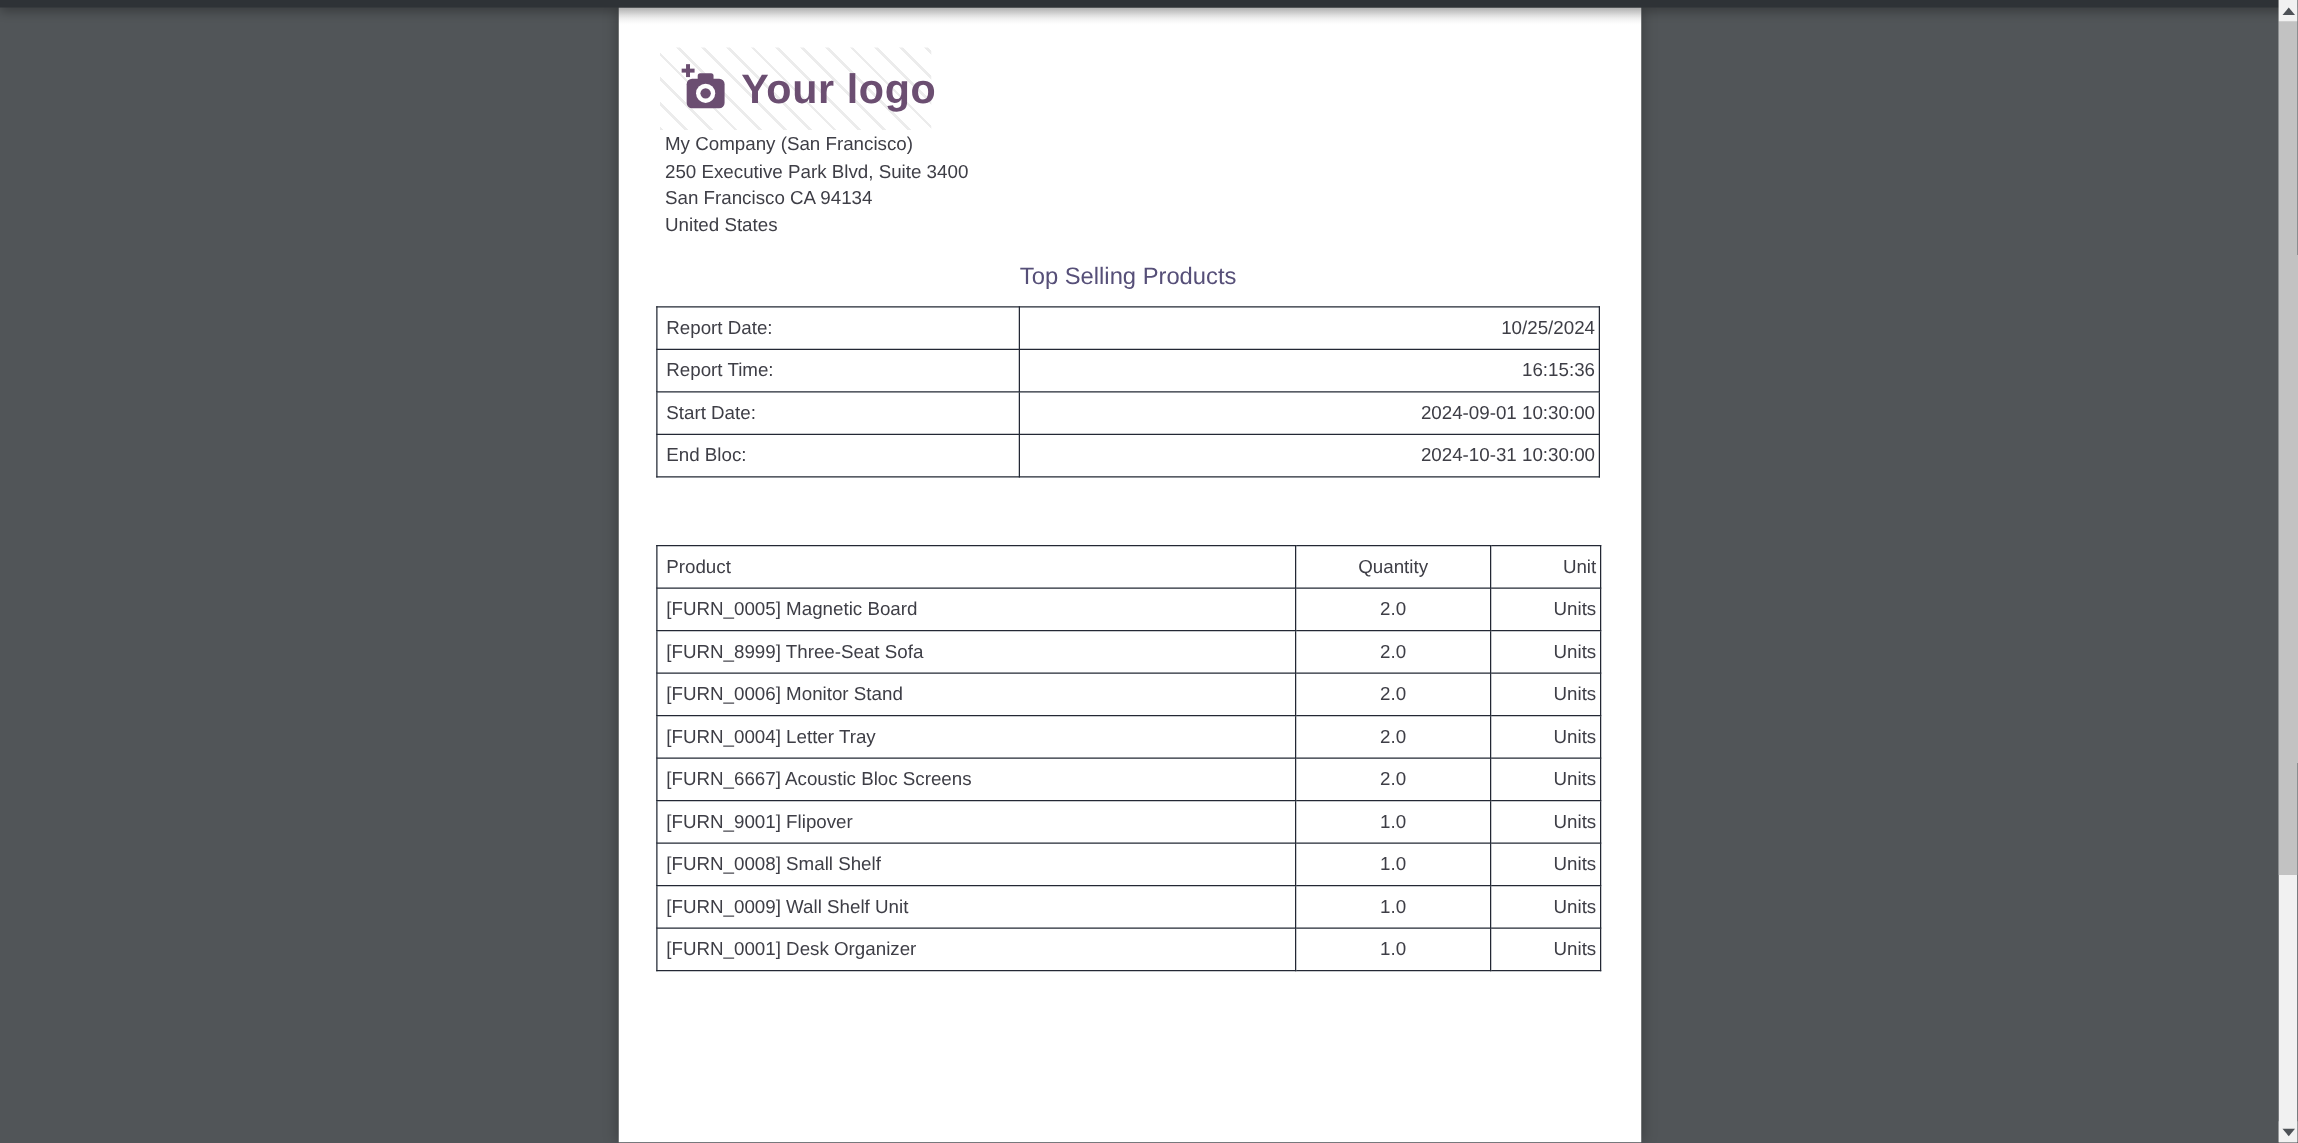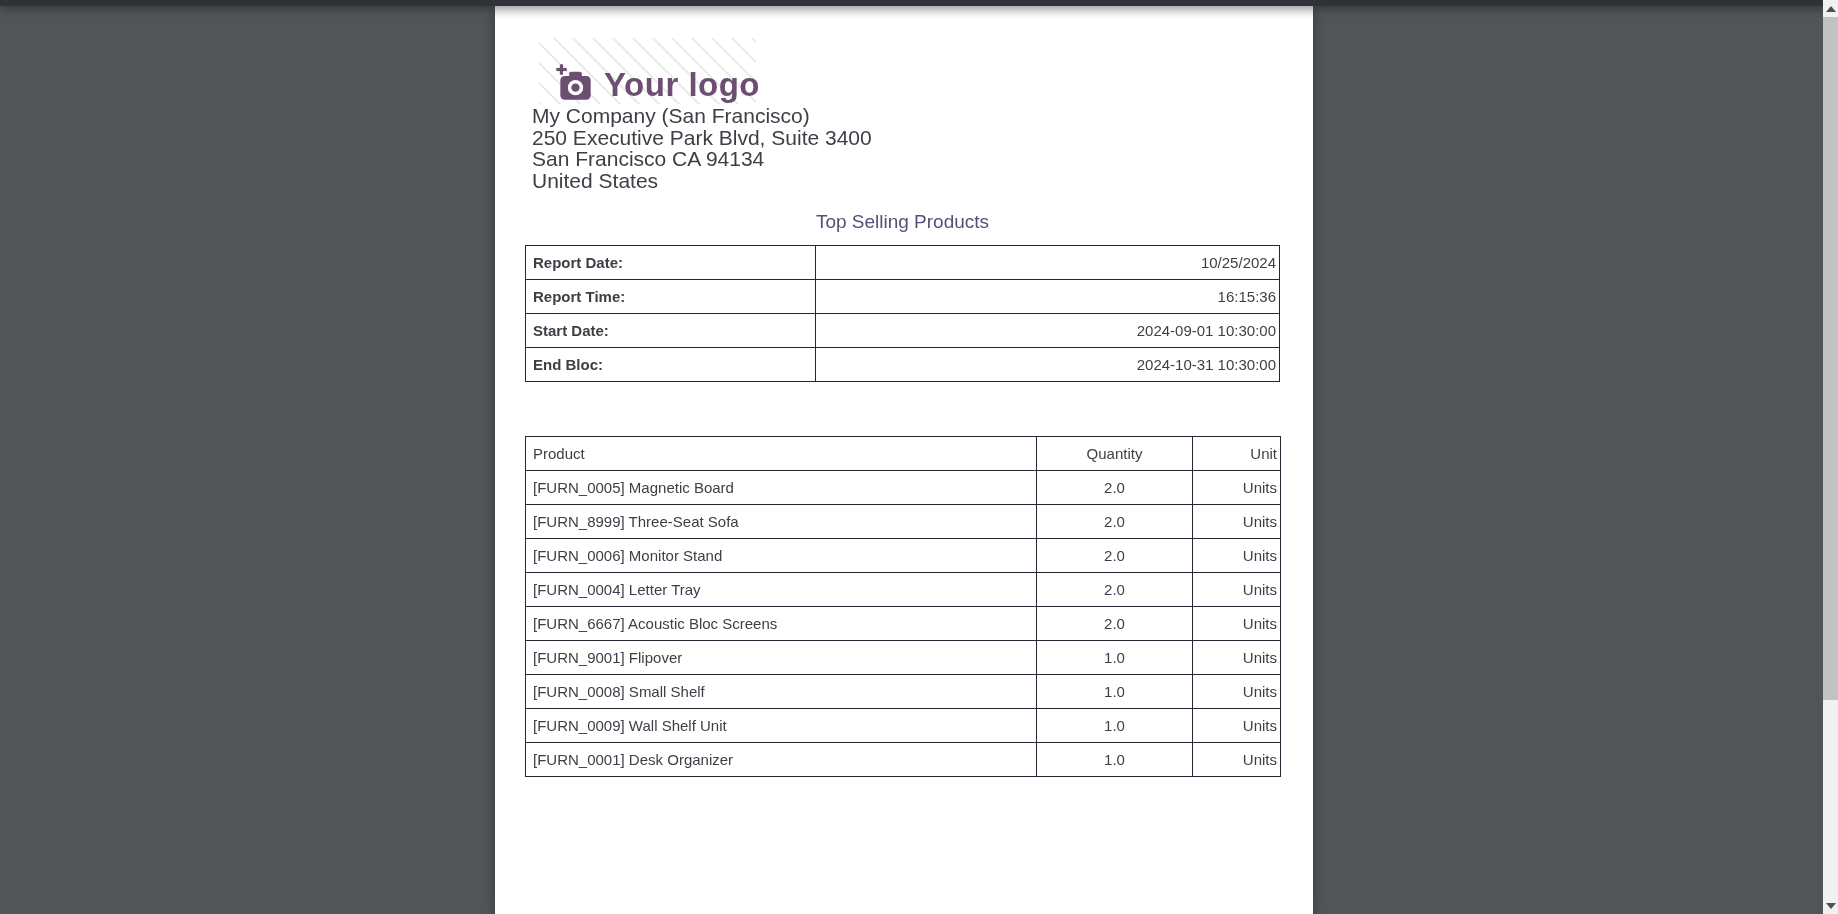--- a/index.html
+++ b/index.html
@@ -21,52 +21,52 @@
     box-shadow:0 0 12px rgba(0,0,0,0.35);
     z-index:2;
   }
   .page::before {
     content:""; position:absolute; top:0; left:0; right:0; height:14px;
     background:linear-gradient(rgba(0,0,0,0.10), rgba(0,0,0,0));
     pointer-events:none;
   }
   
   .logo-area {
-    position:absolute; left:44px; top:32px; width:217px; height:66px;
+    position:absolute; left:33px; top:32px; width:217px; height:66px;
     background-image:repeating-linear-gradient(45deg, #ececec 0 2px, transparent 2px 14px);
-    display:flex; align-items:flex-end; padding-left:16px; gap:9px;
+    display:flex; align-items:center; padding-left:16px; gap:9px;
   }
   .logo-icon { width:40px; height:40px; display:inline-block; }
   .logo-text {
     font-size:33px; font-weight:bold; color:#6b4e71; letter-spacing:0.5px;
     white-space:nowrap;
   }
   .address {
     position:absolute; left:37px; top:99px;
-    font-size:21px; line-height:21.7px; color:#3e3e46;
+    font-size:15px; line-height:21.7px; color:#3e3e46;
   }
   .title {
     position:absolute; left:30px; top:205px; width:755px;
     text-align:center; font-size:19px; font-weight:400; color:#564f78;
   }
   table.meta, table.products {
     position:absolute; left:30px; width:755px;
     border-collapse:collapse;
     font-size:15px; color:#3e3e46;
     table-layout:fixed;
   }
   table.meta { top:239px; }
   table.products { top:430px; }
   .meta td, .products th, .products td {
     border:1px solid #232834;
     height:34px;
     padding:0 6px;
     overflow:hidden; white-space:nowrap;
   }
-  .meta td.label { width:290px; padding-left:7px; text-align:left;font-weight:bold; }
+  .meta td.label { width:290px; padding-left:7px; text-align:left; }
   .meta td.value { text-align:right; padding-right:3px; }
   .products th { font-weight:normal; }
   .products .col-product  { width:511px; text-align:left;  padding-left:7px;margin-top:40px; }
   .products .col-qty      { width:156px; text-align:center; }
   .products .col-unit     { width:88px;  text-align:right; padding-right:3px; }
   
   .scrollbar {
     position:absolute; top:0; right:0; width:15px; height:914px;
     background:#f1f1f1; z-index:10;
   }

